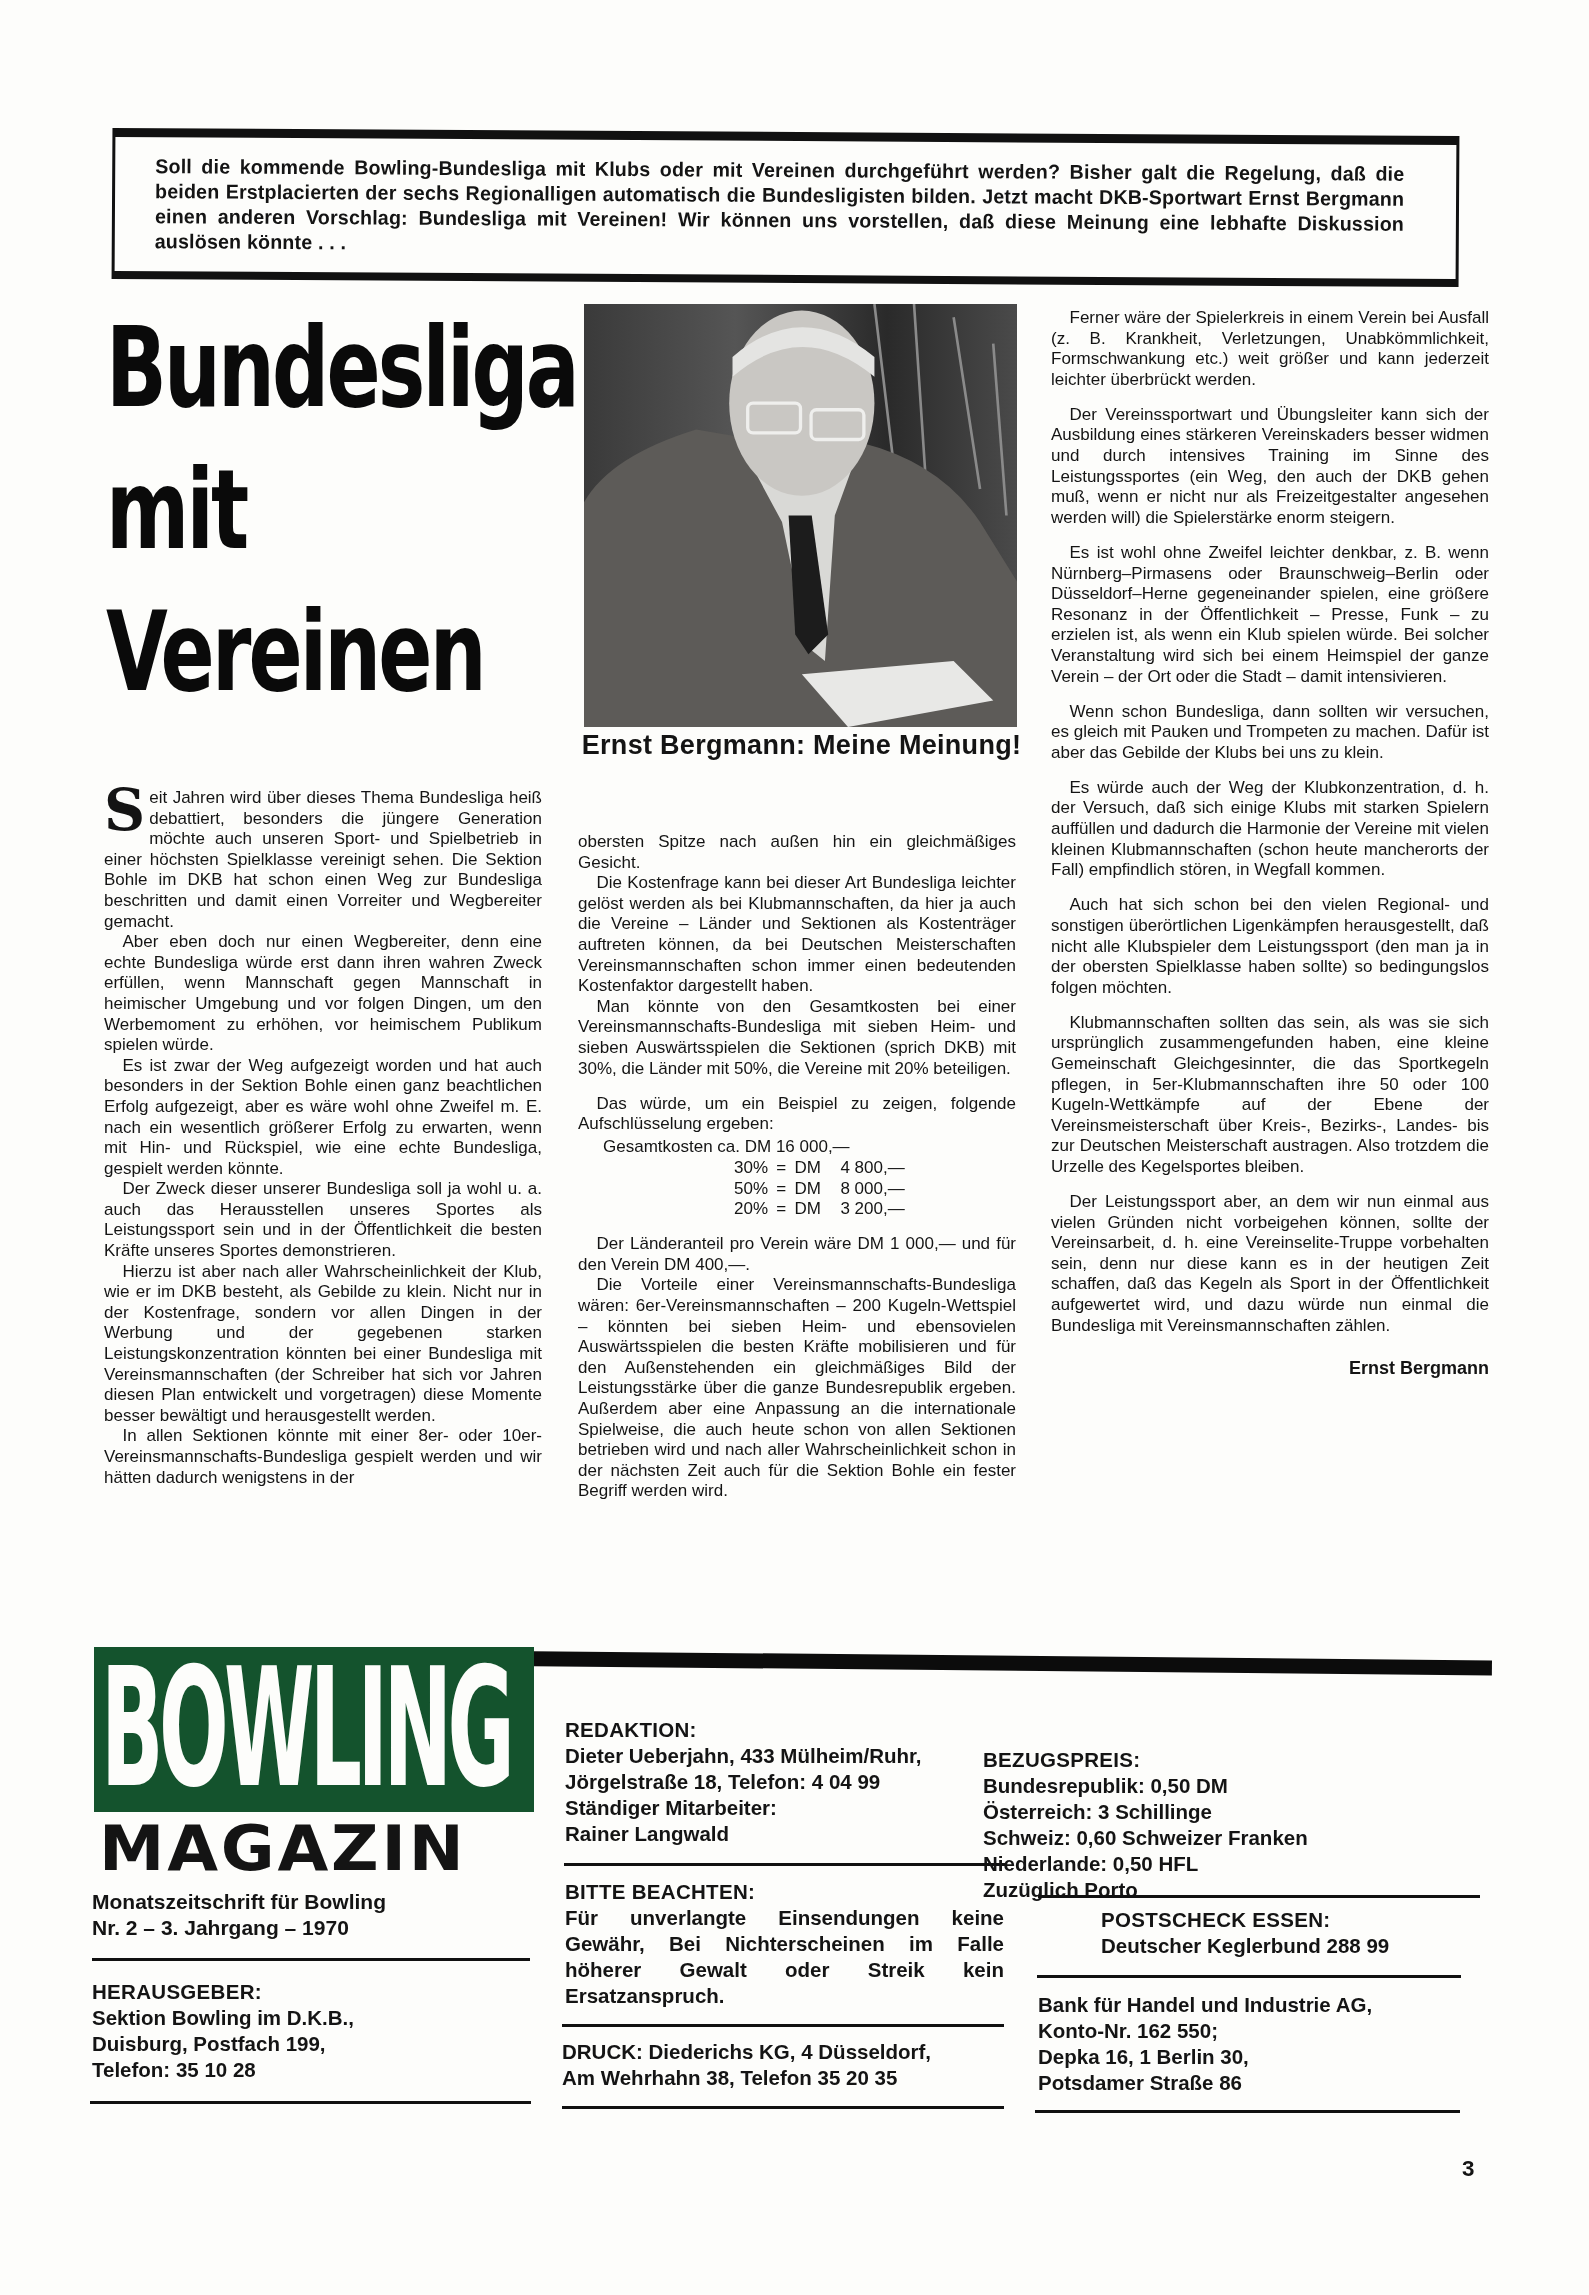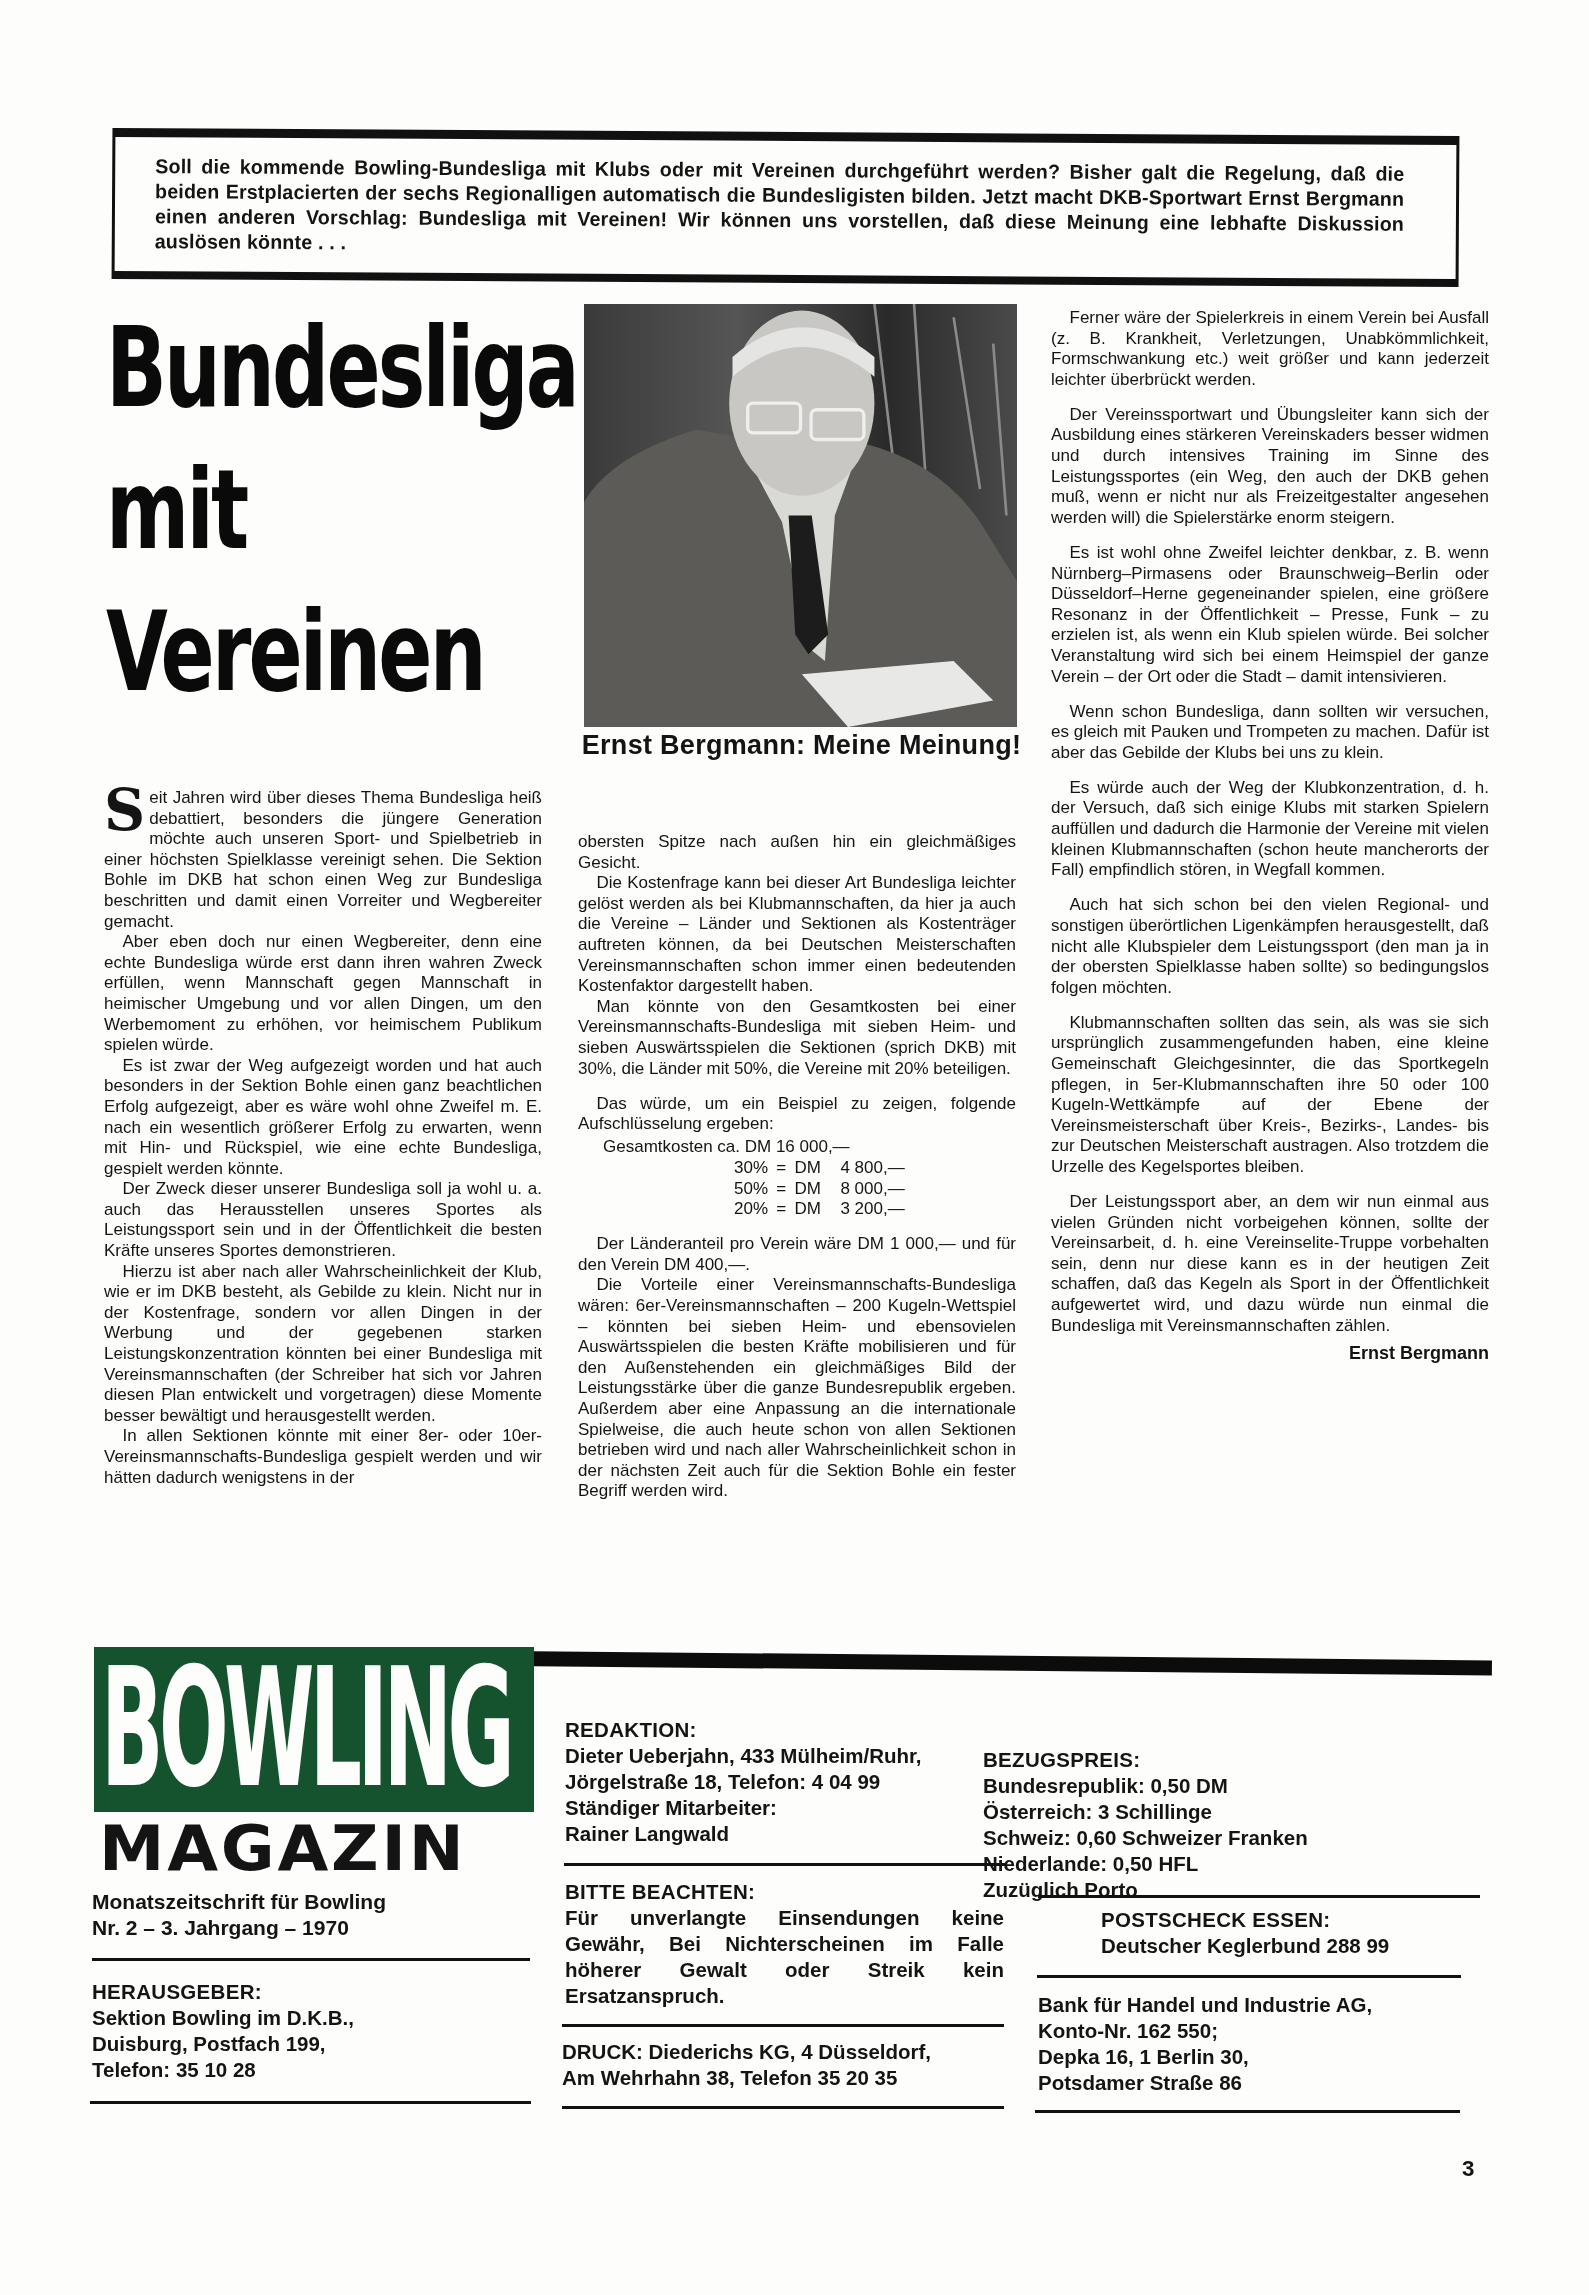--- a/index.html
+++ b/index.html
@@ -25,21 +25,21 @@
   .dropcap { float: left; font-family: "DejaVu Serif", serif; font-weight: bold; font-size: 57px; line-height: 42px; margin: 1.3px 4px 0 0; }
 
   .table-block { margin: 2.6px 0 5.3px 0; }
   .t-row { display: flex; font-size: 17px; line-height: 20.6px; }
   .t-total { padding-left: 25px; }
   .t-pct { width: 190px; text-align: right; }
   .t-eq { width: 26.4px; text-align: center; }
   .t-dm { width: 46px; }
   .t-amt { width: 69px; text-align: left; }
 
-  .signature { text-align: right; font-weight: bold; font-size: 18px; margin-top: 7px; }
+  .signature { text-align: right; font-weight: bold; font-size: 18px; margin-top: 22px; }
 
   .rule-top { position: absolute; left: 98px; top: 1647px; width: 1394px; height: 14.5px; background: #0c0c0c; transform: rotate(0.55deg); transform-origin: left; }
 
   .logo-box { position: absolute; left: 94px; top: 1647px; width: 440px; height: 165px; background: #14532d; }
   .logo-bowling { position: absolute; left: 6.6px; top: 4px; width: 429px; height: 156px; color: #fdfdfb; font-family: "DejaVu Sans", sans-serif; font-weight: bold; font-size: 164px; line-height: 156px; letter-spacing: -9.2px; transform: scaleX(0.5); transform-origin: left; white-space: nowrap; }
   .logo-magazin { position: absolute; left: 99px; top: 1816px; font-family: "DejaVu Sans", sans-serif; font-weight: bold; font-size: 62px; line-height: 66px; letter-spacing: 2.6px; transform: scaleX(1.06); transform-origin: left; white-space: nowrap; }
   .logo-sub { position: absolute; left: 92px; top: 1889px; font-weight: bold; font-size: 21px; line-height: 26.4px; }
 
   .imp { position: absolute; font-weight: bold; font-size: 20.5px; line-height: 26px; font-family: "Liberation Sans", sans-serif; }
   .imp .head { letter-spacing: 0.3px; }
@@ -80,21 +80,21 @@
     <path d="M225 110 Q330 20 440 110 L440 80 Q330 -10 225 80 Z" fill="#e4e4e2"></path>
     <rect x="248" y="150" width="80" height="45" rx="8" fill="none" stroke="#efefed" stroke-width="5"></rect>
     <rect x="344" y="160" width="80" height="45" rx="8" fill="none" stroke="#efefed" stroke-width="5"></rect>
     <path d="M330 560 L560 540 L620 600 L400 640 Z" fill="#e8e8e6"></path>
   </svg>
 </div>
 <div class="caption">Ernst Bergmann: Meine Meinung!</div>
 
 <div class="col col1">
   <p class="noind"><span class="dropcap">S</span><span>eit Jahren wird über dieses Thema Bundesliga heiß debattiert, besonders die jüngere Generation möchte auch unseren Sport- und Spielbetrieb in einer höchsten Spielklasse vereinigt sehen. Die Sektion Bohle im DKB hat schon einen Weg zur Bundesliga beschritten und damit einen Vorreiter und Wegbereiter gemacht.</span></p>
-  <p>Aber eben doch nur einen Wegbereiter, denn eine echte Bundesliga würde erst dann ihren wahren Zweck erfüllen, wenn Mannschaft gegen Mannschaft in heimischer Umgebung und vor allen Dingen, um den Werbemoment zu erhöhen, vor heimischem Publikum spielen würde.</p>
+  <p>Aber eben doch nur einen Wegbereiter, denn eine echte Bundesliga würde erst dann ihren wahren Zweck erfüllen, wenn Mannschaft gegen Mannschaft in heimischer Umgebung und vor folgen Dingen, um den Werbemoment zu erhöhen, vor heimischem Publikum spielen würde.</p>
   <p>Es ist zwar der Weg aufgezeigt worden und hat auch besonders in der Sektion Bohle einen ganz beachtlichen Erfolg aufgezeigt, aber es wäre wohl ohne Zweifel m. E. nach ein wesentlich größerer Erfolg zu erwarten, wenn mit Hin- und Rückspiel, wie eine echte Bundesliga, gespielt werden könnte.</p>
   <p>Der Zweck dieser unserer Bundesliga soll ja wohl u. a. auch das Herausstellen unseres Sportes als Leistungssport sein und in der Öffentlichkeit die besten Kräfte unseres Sportes demonstrieren.</p>
   <p>Hierzu ist aber nach aller Wahrscheinlichkeit der Klub, wie er im DKB besteht, als Gebilde zu klein. Nicht nur in der Kostenfrage, sondern vor allen Dingen in der Werbung und der gegebenen starken Leistungskonzentration könnten bei einer Bundesliga mit Vereinsmannschaften (der Schreiber hat sich vor Jahren diesen Plan entwickelt und vorgetragen) diese Momente besser bewältigt und herausgestellt werden.</p>
   <p>In allen Sektionen könnte mit einer 8er- oder 10er-Vereinsmannschafts-Bundesliga gespielt werden und wir hätten dadurch wenigstens in der</p>
 </div>
 
 <div class="col col2">
   <p class="noind">obersten Spitze nach außen hin ein gleichmäßiges Gesicht.</p>
   <p>Die Kostenfrage kann bei dieser Art Bundesliga leichter gelöst werden als bei Klubmannschaften, da hier ja auch die Vereine – Länder und Sektionen als Kostenträger auftreten können, da bei Deutschen Meisterschaften Vereinsmannschaften schon immer einen bedeutenden Kostenfaktor dargestellt haben.</p>
   <p>Man könnte von den Gesamtkosten bei einer Vereinsmannschafts-Bundesliga mit sieben Heim- und sieben Auswärtsspielen die Sektionen (sprich DKB) mit 30%, die Länder mit 50%, die Vereine mit 20% beteiligen.</p>

